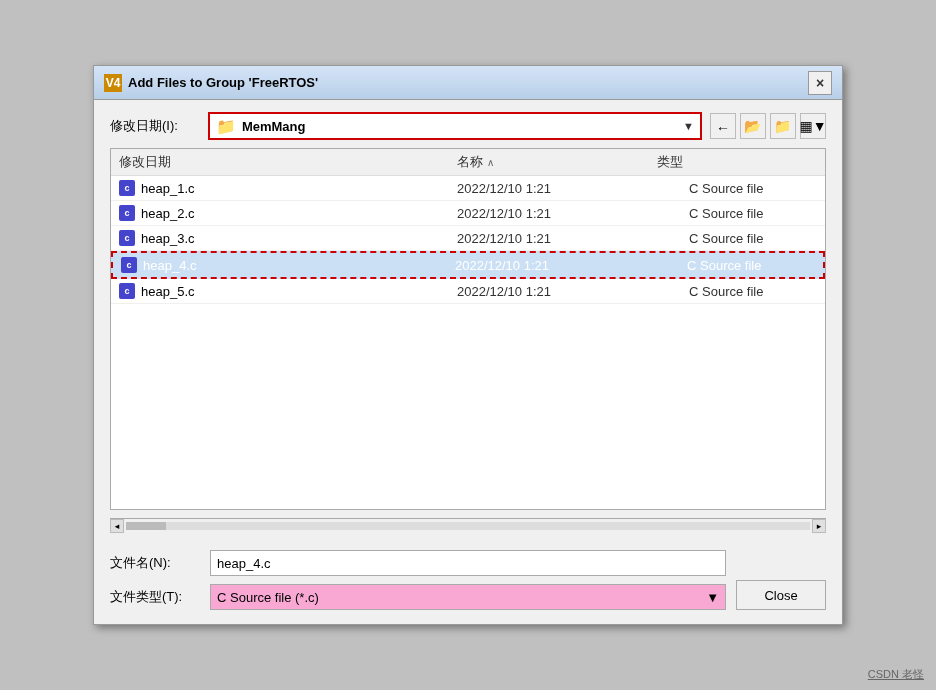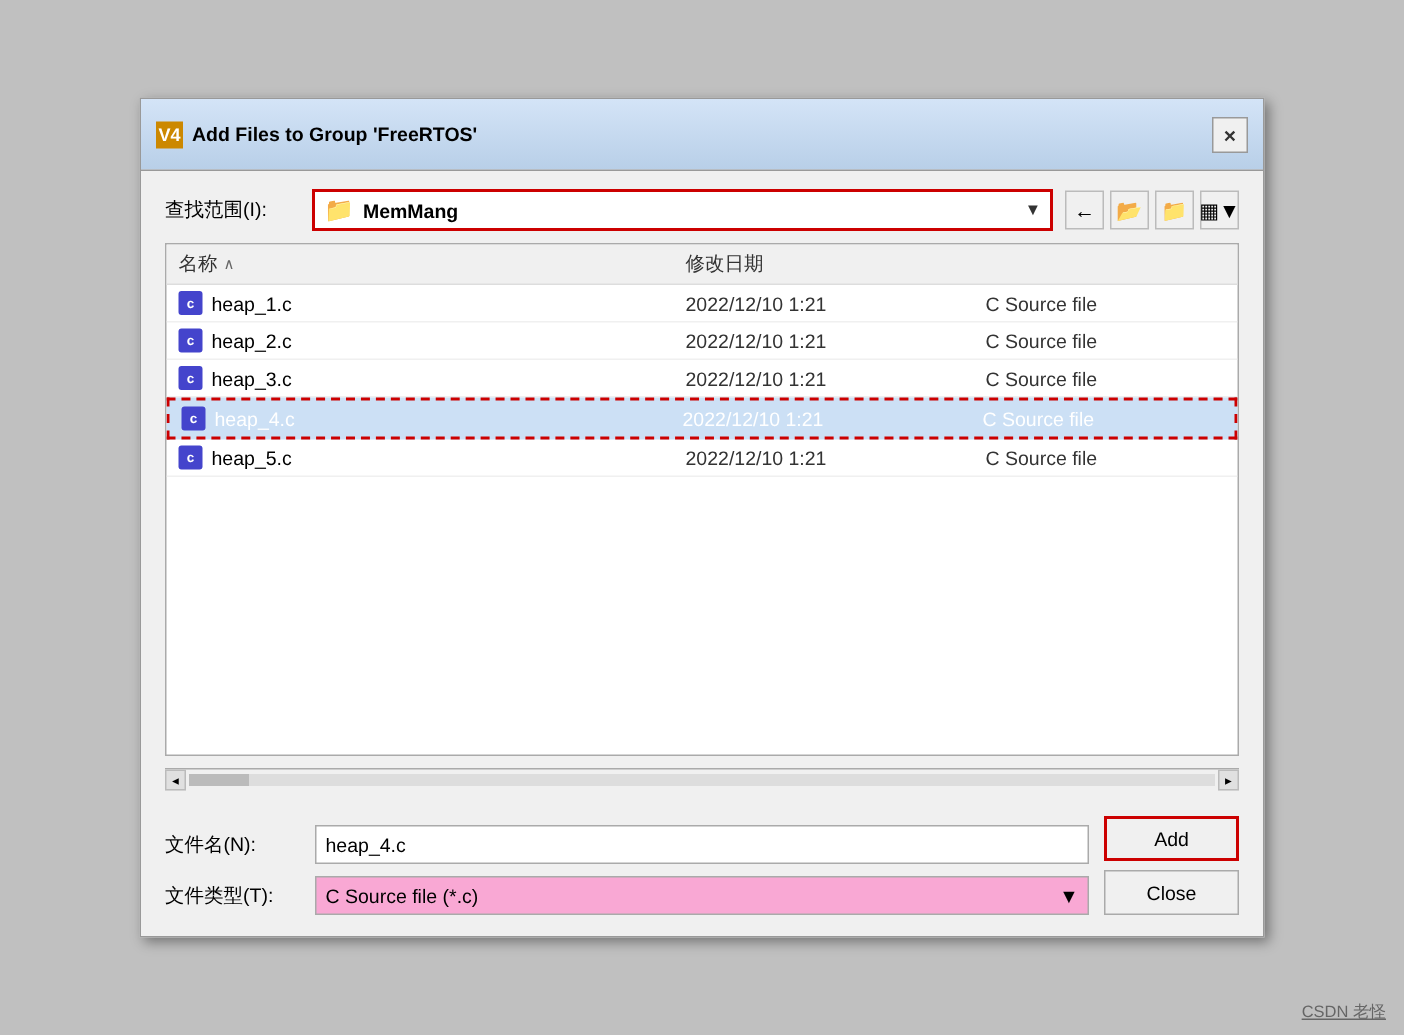--- a/index.html
+++ b/index.html
@@ -22,21 +22,21 @@
       display: flex;
       flex-direction: column;
     }
     .title-bar {
       background: linear-gradient(to bottom, #d4e4f7, #b8cfe8);
       border-bottom: 1px solid #999;
       display: flex;
       align-items: center;
       justify-content: space-between;
       padding: 6px 10px;
-      height: 48px;
+      height: 34px;
     }
     .title-bar-left {
       display: flex;
       align-items: center;
       gap: 6px;
     }
     .title-icon {
       width: 18px;
       height: 18px;
       background: #cc8800;
@@ -177,21 +177,21 @@
       color: white;
       font-size: 9px;
       display: flex;
       align-items: center;
       justify-content: center;
       font-weight: bold;
       border-radius: 2px;
       flex-shrink: 0;
     }
     .file-date { font-size: 13px; color: #333; }
-    .file-type { font-size: 13px; color: #333; }
+    .file-type { font-size: 13px; color: #333; margin-left: 32px; }
     .form-row {
       display: flex;
       align-items: center;
       gap: 10px;
     }
     .form-label {
       width: 90px;
       white-space: nowrap;
       font-size: 13px;
     }
@@ -297,21 +297,21 @@
         <span>V4</span>
       </div>
       <span class="title-text">Add Files to Group 'FreeRTOS'</span>
     </div>
     <div class="close-btn">×</div>
   </div>
 
   <div class="dialog-body">
 
     <div class="location-row">
-      <span class="form-label">查找范围(I):</span>
+      <span class="form-label">修改日期(I):</span>
       <div class="location-combo">
         <span class="folder-icon">📁</span>
         <span class="location-text">MemMang</span>
         <span class="dropdown-arrow">▼</span>
       </div>
       <div class="toolbar-icons">
         <div class="toolbar-btn">
           <span>←</span>
         </div>
         <div class="toolbar-btn">
@@ -321,25 +321,26 @@
           <span>📁</span>
         </div>
         <div class="toolbar-btn">
           <span>▦▼</span>
         </div>
       </div>
     </div>
 
     <div class="file-list-container">
       <div class="file-list-header">
+        <div class="col-header">修改日期</div>
         <div class="col-header">
           <span>名称</span>
           <span class="sort-arrow">∧</span>
         </div>
-        <div class="col-header">修改日期</div>
+        <div class="col-header">类型</div>
       </div>
       <ul class="file-list">
         <li class="file-row">
           <div class="file-name-cell">
             <div class="c-icon">c</div>
             <span>heap_1.c</span>
           </div>
           <span class="file-date">2022/12/10 1:21</span>
           <span class="file-type">C Source file</span>
         </li>
@@ -398,19 +399,18 @@
 
       <div class="form-row">
         <span class="form-label">文件类型(T):</span>
         <div class="form-combo">
           <span>C Source file (*.c)</span>
           <span>▼</span>
         </div>
       </div>
     </div>
     <div class="action-buttons">
-      <button class="action-btn primary">Add</button>
       <button class="action-btn">Close</button>
     </div>
   </div>
 </div>
 
 <div class="watermark">CSDN 老怪</div>
 
 </body></html>

